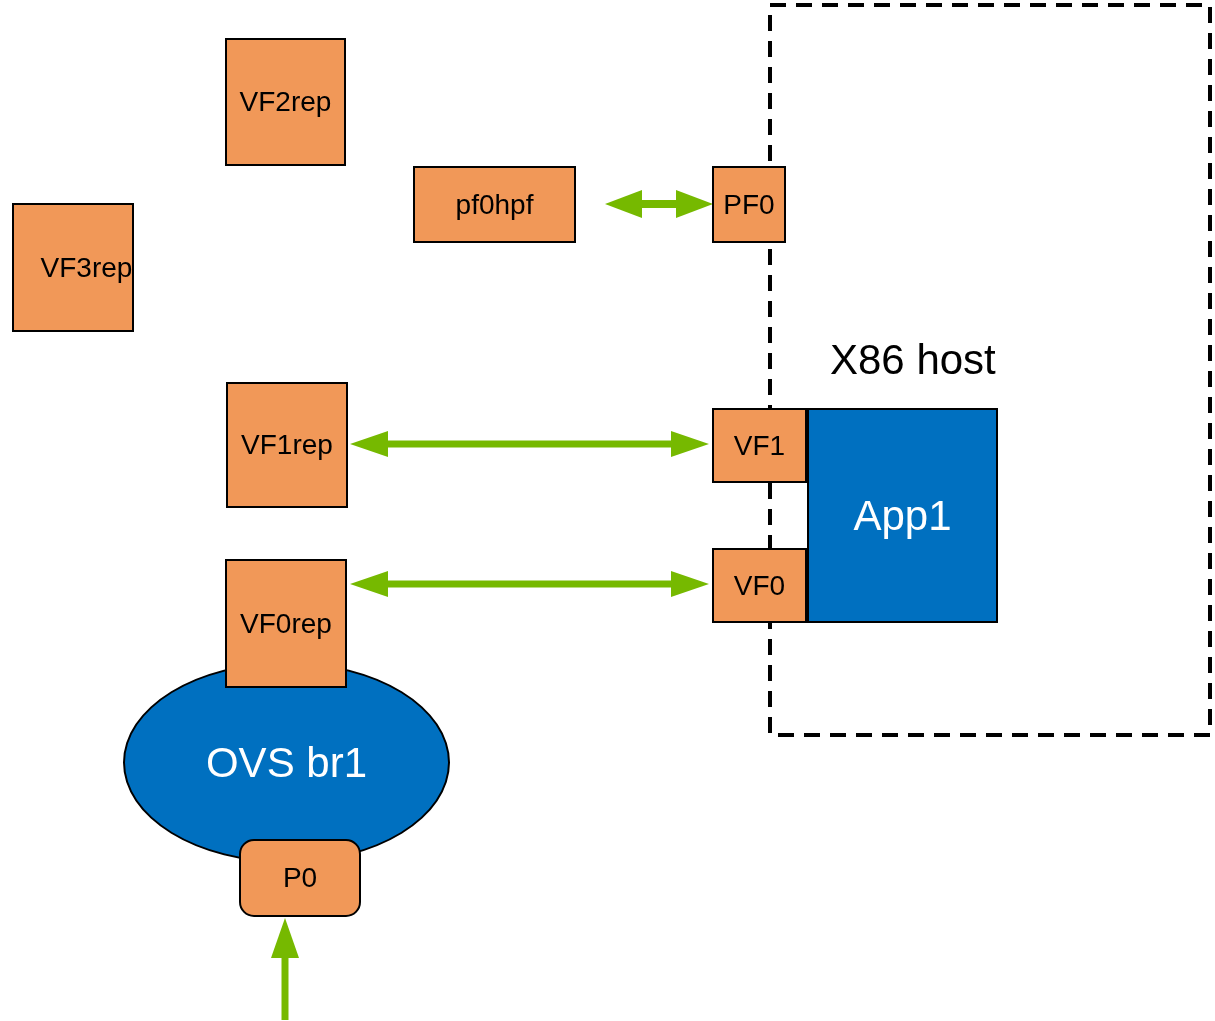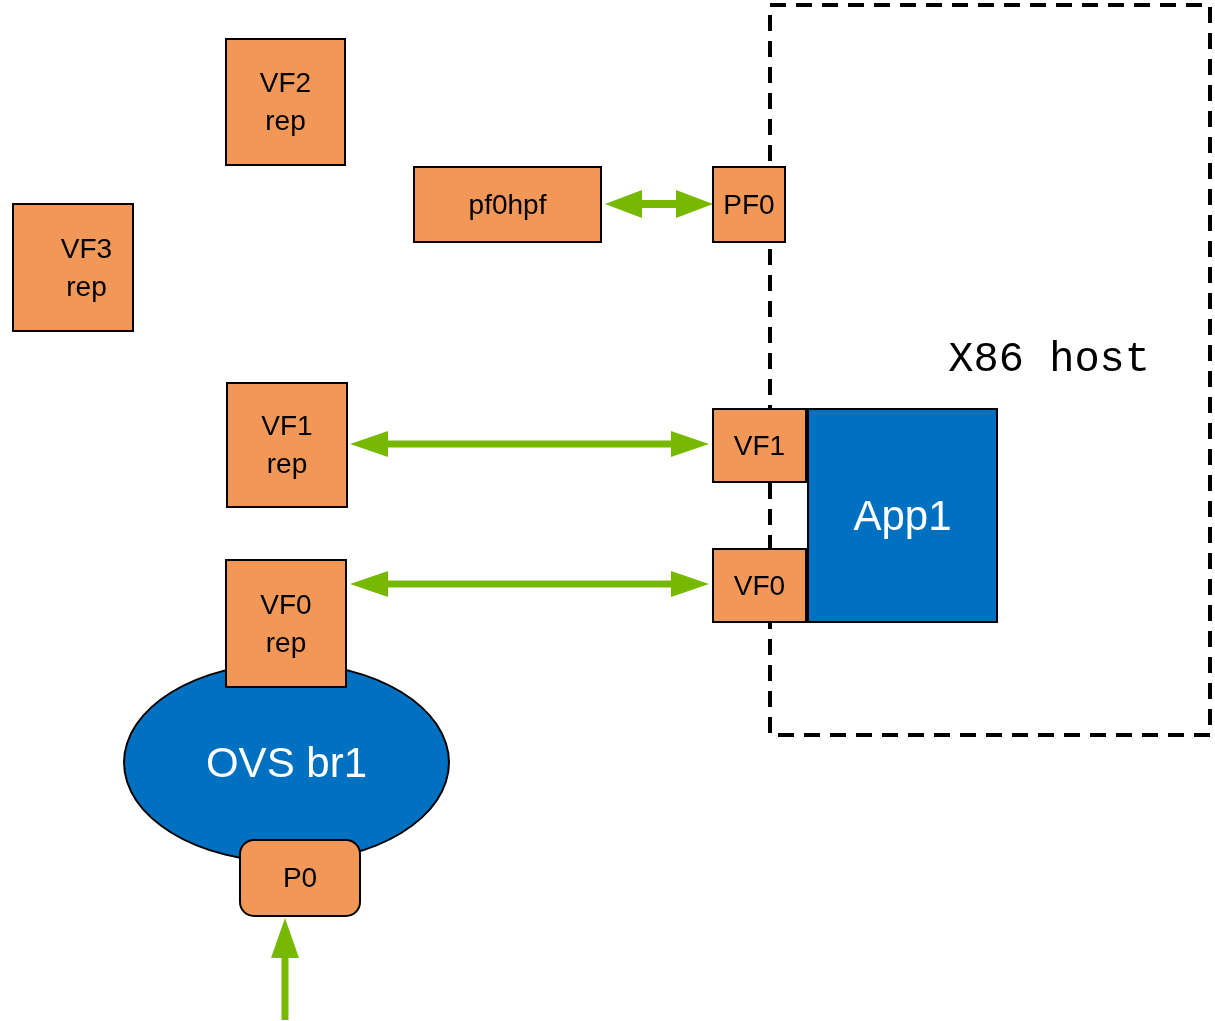--- a/index.html
+++ b/index.html
@@ -43,32 +43,32 @@
   }
   #bridge-vf-br { left: 77px;  top: 111px; width: 438px; height: 314px; }
   #bridge-br1   { left: 123px; top: 662px; width: 327px; height: 201px; }
 
   
   .port {
     background: var(--port-fill, #F19858);
     border: 2px solid var(--outline, #000);
     color: var(--text-dark, #000);
     display: flex;
-    flex-direction: column;
+    flex-direction: row;
     align-items: center;
     justify-content: center;
     font-size: 28px;
     line-height: 38px;
     text-align: center;
   }
   #port-vf2-rep { left: 225px; top: 38px;  width: 121px; height: 128px; }
   #port-vf3-rep { left: 12px;   top: 203px; width: 122px; height: 129px; padding-left: 27px; }
   #port-vf1-rep { left: 226px; top: 382px; width: 122px; height: 126px; }
   #port-vf0-rep { left: 225px; top: 559px; width: 122px; height: 129px; }
-  #port-pf0hpf  { left: 413px; top: 166px; width: 189px; height: 77px; }
+  #port-pf0hpf  { left: 413px; top: 166px; width: 163px; height: 77px; }
   #port-pf0     { left: 712px; top: 166px; width: 74px;  height: 77px; }
   #port-p0      { left: 239px; top: 839px; width: 122px; height: 78px; border-radius: 15px; }
   #port-vf1-host{ left: 712px; top: 408px; width: 95px;  height: 75px; }
   #port-vf0-host{ left: 712px; top: 548px; width: 95px;  height: 75px; }
 
   
   .app {
     background: var(--bridge-fill, #0070C0);
     border: 2px solid var(--outline, #000);
     color: var(--text-light, #fff);
@@ -78,22 +78,21 @@
     font-size: 42px;
     text-align: center;
   }
   #app1 { left: 807px; top: 408px; width: 191px; height: 215px; }
 
   
   .host-label {
     color: var(--text-dark, #000);
     font-size: 42px;
     white-space: nowrap;
-    text-align: right;
-    font-family: Liberation Mono, monospace;
+    text-align: left;
   }
   #x86-host-label { left: 830px; top: 336px; width: 320px; }
 
   
   .boundary   { fill: none; stroke: var(--outline, #000); stroke-width: 4; stroke-dasharray: 16 10; }
   .arrow-shaft{ stroke: var(--arrow-green, #76B900); fill: none; }
   .arrow-head { fill: var(--arrow-green, #76B900); stroke: none; }
 </style>
 </head>
 <body>

